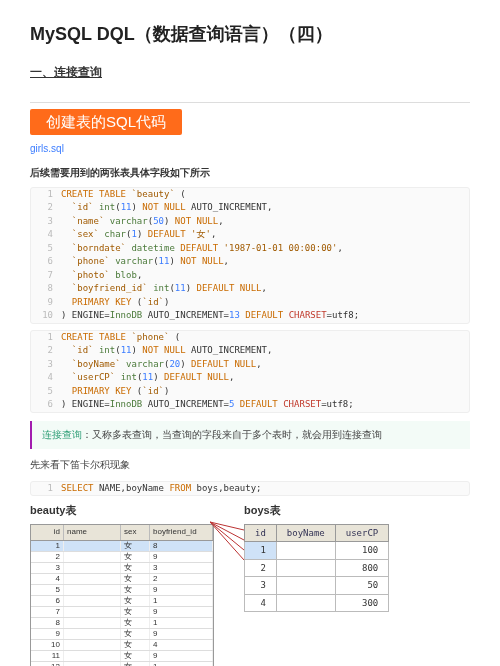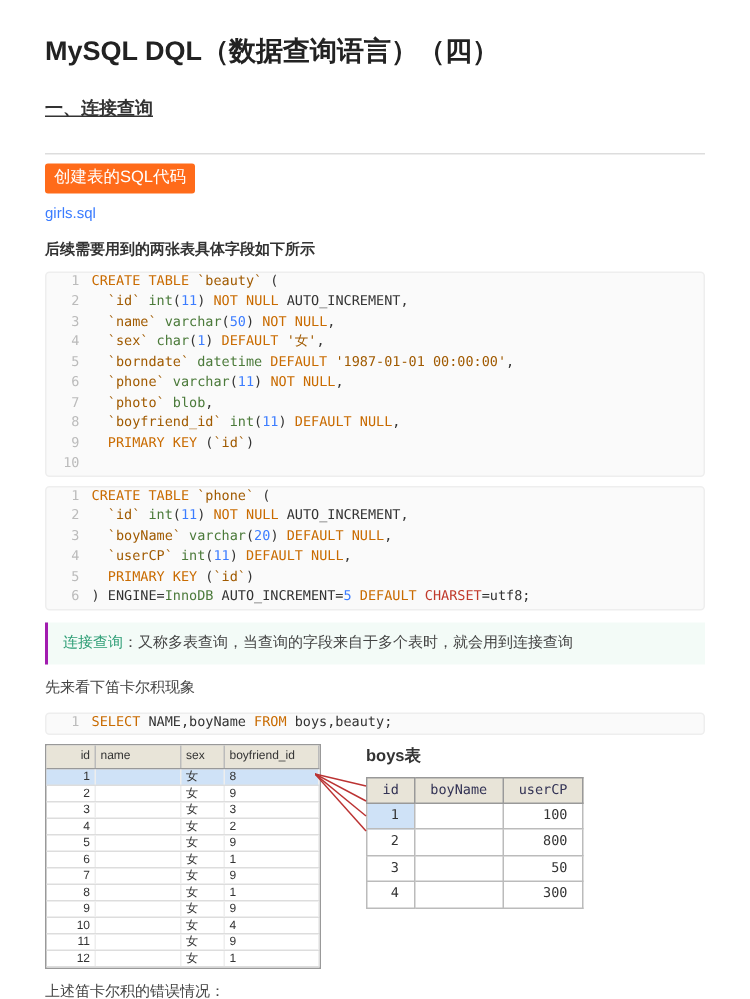--- a/index.html
+++ b/index.html
@@ -29,23 +29,23 @@
   .tag-line {
     display: flex;
     align-items: center;
     gap: 6px;
     margin: 6px 0;
     font-size: 10px;
   }
   .tag {
     background: #ff6b1a;
     color: #fff;
-    padding: 1px 6px;
+    padding: 1px 16px;
     border-radius: 2px;
-    font-size: 11px;
+    font-size: 15px;
   }
   .file-link {
     color: #3b7cff;
     font-size: 10px;
     margin: 4px 0 8px 0;
   }
   .bold-note {
     font-weight: 700;
     font-size: 10px;
     margin: 6px 0;
@@ -175,21 +175,21 @@
 <div class="code-block">
     <div class="code-line"><span class="ln">1</span><span><span class="kw">CREATE TABLE</span> <span class="str">`beauty`</span> (</span></div>
     <div class="code-line"><span class="ln">2</span><span>  <span class="str">`id`</span> <span class="id2">int</span>(<span class="pf">11</span>) <span class="kw">NOT NULL</span> AUTO_INCREMENT,</span></div>
     <div class="code-line"><span class="ln">3</span><span>  <span class="str">`name`</span> <span class="id2">varchar</span>(<span class="pf">50</span>) <span class="kw">NOT NULL</span>,</span></div>
     <div class="code-line"><span class="ln">4</span><span>  <span class="str">`sex`</span> <span class="id2">char</span>(<span class="pf">1</span>) <span class="kw">DEFAULT</span> <span class="str">'女'</span>,</span></div>
     <div class="code-line"><span class="ln">5</span><span>  <span class="str">`borndate`</span> <span class="id2">datetime</span> <span class="kw">DEFAULT</span> <span class="str">'1987-01-01 00:00:00'</span>,</span></div>
     <div class="code-line"><span class="ln">6</span><span>  <span class="str">`phone`</span> <span class="id2">varchar</span>(<span class="pf">11</span>) <span class="kw">NOT NULL</span>,</span></div>
     <div class="code-line"><span class="ln">7</span><span>  <span class="str">`photo`</span> <span class="id2">blob</span>,</span></div>
     <div class="code-line"><span class="ln">8</span><span>  <span class="str">`boyfriend_id`</span> <span class="id2">int</span>(<span class="pf">11</span>) <span class="kw">DEFAULT NULL</span>,</span></div>
     <div class="code-line"><span class="ln">9</span><span>  <span class="kw">PRIMARY KEY</span> (<span class="str">`id`</span>)</span></div>
-    <div class="code-line"><span class="ln">10</span></div>
+    <div class="code-line"><span class="ln">10</span><span>) ENGINE=<span class="id2">InnoDB</span> AUTO_INCREMENT=<span class="pf">13</span> <span class="kw">DEFAULT</span> <span class="red">CHARSET</span>=utf8;</span></div>
   </div>
 <div class="code-block">
     <div class="code-line"><span class="ln">1</span><span><span class="kw">CREATE TABLE</span> <span class="str">`phone`</span> (</span></div>
     <div class="code-line"><span class="ln">2</span><span>  <span class="str">`id`</span> <span class="id2">int</span>(<span class="pf">11</span>) <span class="kw">NOT NULL</span> AUTO_INCREMENT,</span></div>
     <div class="code-line"><span class="ln">3</span><span>  <span class="str">`boyName`</span> <span class="id2">varchar</span>(<span class="pf">20</span>) <span class="kw">DEFAULT NULL</span>,</span></div>
     <div class="code-line"><span class="ln">4</span><span>  <span class="str">`userCP`</span> <span class="id2">int</span>(<span class="pf">11</span>) <span class="kw">DEFAULT NULL</span>,</span></div>
     <div class="code-line"><span class="ln">5</span><span>  <span class="kw">PRIMARY KEY</span> (<span class="str">`id`</span>)</span></div>
     <div class="code-line"><span class="ln">6</span><span>) ENGINE=<span class="id2">InnoDB</span> AUTO_INCREMENT=<span class="pf">5</span> <span class="kw">DEFAULT</span> <span class="red">CHARSET</span>=utf8;</span></div>
   </div>
 
@@ -198,20 +198,21 @@
 </div>
 
 <div class="plain">先来看下笛卡尔积现象</div>
 
 <div class="code-block">
     <div class="code-line"><span class="ln">1</span><span><span class="kw">SELECT</span> NAME,boyName <span class="kw">FROM</span> boys,beauty;</span></div>
   </div>
 
 <div class="tables-row">
   <div>
+    <div class="tbl-title">beauty表</div>
     <div class="mock-beauty" id="beauty-tbl">
         <div class="hdr">
           <div class="c-id">id</div>
           <div class="c-nm">name</div>
           <div class="c-sx">sex</div>
           <div class="c-bf">boyfriend_id</div>
         </div>
         <div class="row sel">
           <div class="c-id">1</div>
           <div class="c-nm"></div>

